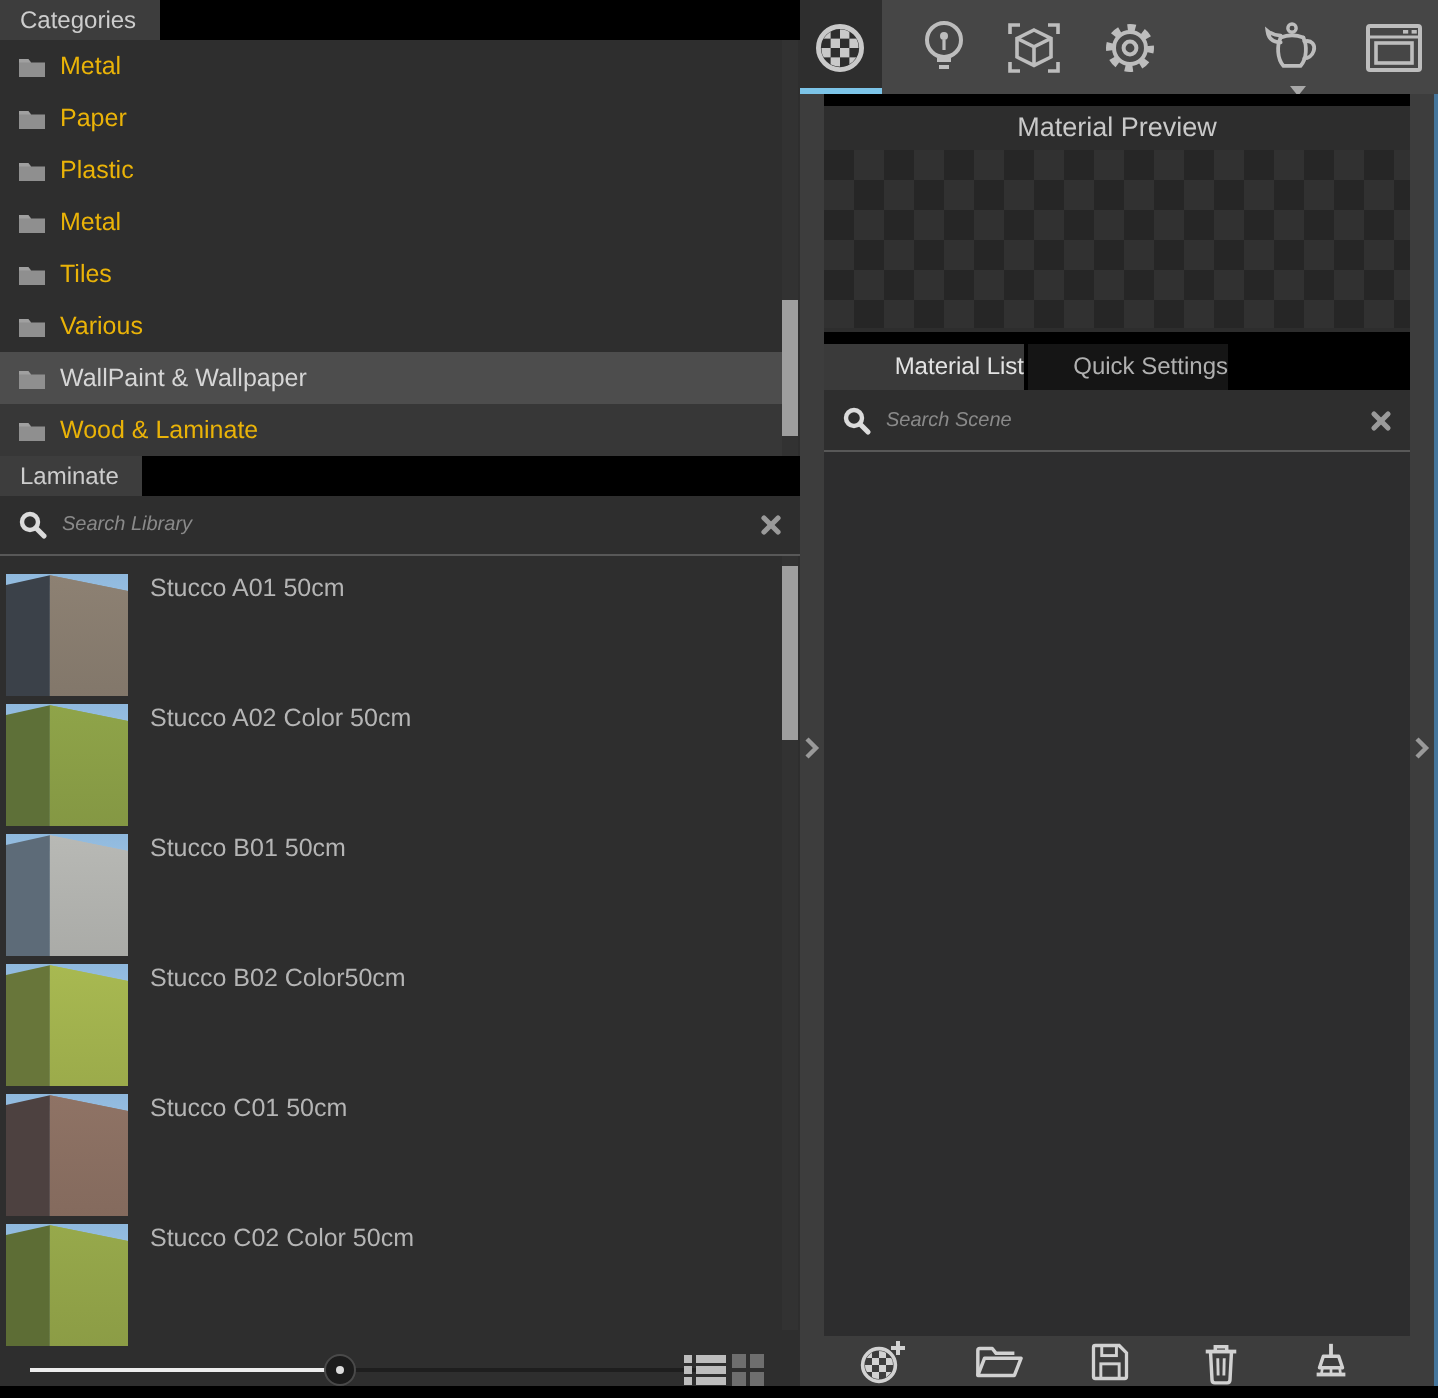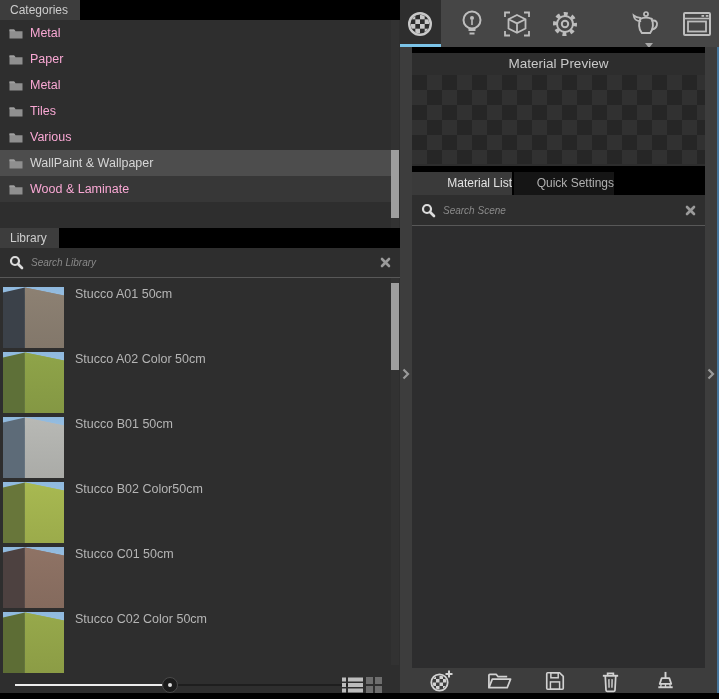--- a/index.html
+++ b/index.html
@@ -10,21 +10,21 @@
   
   .left-panel { position:absolute; left:0; top:0; width:400px; height:694px; background:#2e2e2e; }
   .lp-toprow { position:absolute; left:0; top:0; width:400px; height:20px; background:#000; }
   .lp-tab { position:absolute; left:0; top:0; height:20px; background:#3d3d3d; color:#cdcdcd;
     font-size:12px; line-height:20px; padding:0 12px 0 10px; }
   .cat-list { position:absolute; left:0; top:20px; width:391px; height:208px; overflow:hidden; }
   .cat-row { display:flex; align-items:center; height:26px; padding-left:9px; cursor:default; }
   .cat-row.selected { background:#4d4d4d; }
   .cat-row.selected .cat-label { color:#d6d6d6; }
   .cat-row.subtle { background:#373737; }
-  .cat-label { color:#f9a8d4; font-size:12.5px; margin-left:7px; }
+  .cat-label { color:#eab308; font-size:12.5px; margin-left:7px; }
   .folder-ic { flex:0 0 auto; }
 
   .v-scroll { position:absolute; width:8px; background:#323232; }
   .v-thumb { position:absolute; left:0; width:8px; background:#9e9e9e; }
   .cat-scroll { left:391px; top:20px; height:208px; }
   .mat-scroll { left:391px; top:278px; height:387px; }
 
   .content-row { position:absolute; left:0; top:228px; width:400px; height:20px; background:#000; }
 
   .search-row { position:absolute; display:flex; align-items:center; background:#2e2e2e;
@@ -116,20 +116,27 @@
     <path d="M0.5 1.5 h4.6 l1.4 1.8 h7 v7.2 h-13 z" fill="#8f8f8f"></path>
     <path d="M0.5 1.5 h4.6 l1.4 1.8 h-6 z" fill="#a0a0a0"></path>
   </svg>
 <span class="cat-label">Paper</span>
         </div>
         <div class="cat-row">
   <svg class="folder-ic" width="14" height="11" viewBox="0 0 14 11">
     <path d="M0.5 1.5 h4.6 l1.4 1.8 h7 v7.2 h-13 z" fill="#8f8f8f"></path>
     <path d="M0.5 1.5 h4.6 l1.4 1.8 h-6 z" fill="#a0a0a0"></path>
   </svg>
+<span class="cat-label">Plastic</span>
+        </div>
+        <div class="cat-row">
+  <svg class="folder-ic" width="14" height="11" viewBox="0 0 14 11">
+    <path d="M0.5 1.5 h4.6 l1.4 1.8 h7 v7.2 h-13 z" fill="#8f8f8f"></path>
+    <path d="M0.5 1.5 h4.6 l1.4 1.8 h-6 z" fill="#a0a0a0"></path>
+  </svg>
 <span class="cat-label">Metal</span>
         </div>
         <div class="cat-row">
   <svg class="folder-ic" width="14" height="11" viewBox="0 0 14 11">
     <path d="M0.5 1.5 h4.6 l1.4 1.8 h7 v7.2 h-13 z" fill="#8f8f8f"></path>
     <path d="M0.5 1.5 h4.6 l1.4 1.8 h-6 z" fill="#a0a0a0"></path>
   </svg>
 <span class="cat-label">Tiles</span>
         </div>
         <div class="cat-row">
@@ -152,21 +159,21 @@
     <path d="M0.5 1.5 h4.6 l1.4 1.8 h-6 z" fill="#a0a0a0"></path>
   </svg>
 <span class="cat-label">Wood &amp; Laminate</span>
         </div>
       </div>
     <div class="v-scroll cat-scroll">
       <div class="v-thumb" id="cat-thumb" style="top: 130px; height: 68px; background: rgb(158, 158, 158);"></div>
     </div>
 
     <div class="content-row">
-      <div class="lp-tab">Library</div>
+      <div class="lp-tab">Laminate</div>
     </div>
 
     <div class="search-row lib-search">
       <svg width="15" height="15" viewBox="0 0 15 15">
         <circle cx="6" cy="6" r="4" fill="none" stroke="#dcdcdc" stroke-width="2.2"></circle>
         <line x1="9" y1="9" x2="13" y2="13" stroke="#dcdcdc" stroke-width="2.6" stroke-linecap="round"></line>
       </svg>
       <input type="text" placeholder="Search Library" style="">
       <svg width="11" height="11" viewBox="0 0 11 11">
         <line x1="2" y1="2" x2="9" y2="9" stroke="#9a9a9a" stroke-width="2.6" stroke-linecap="round"></line>

